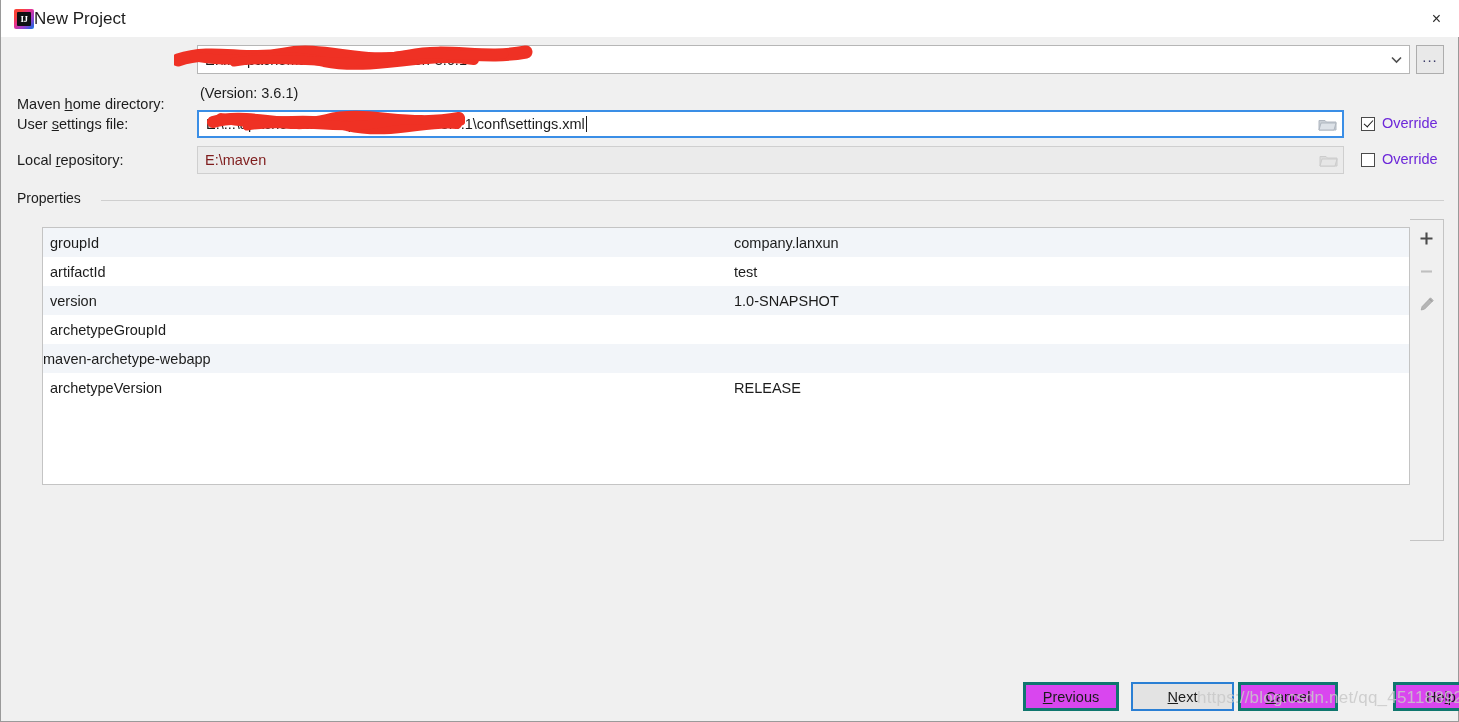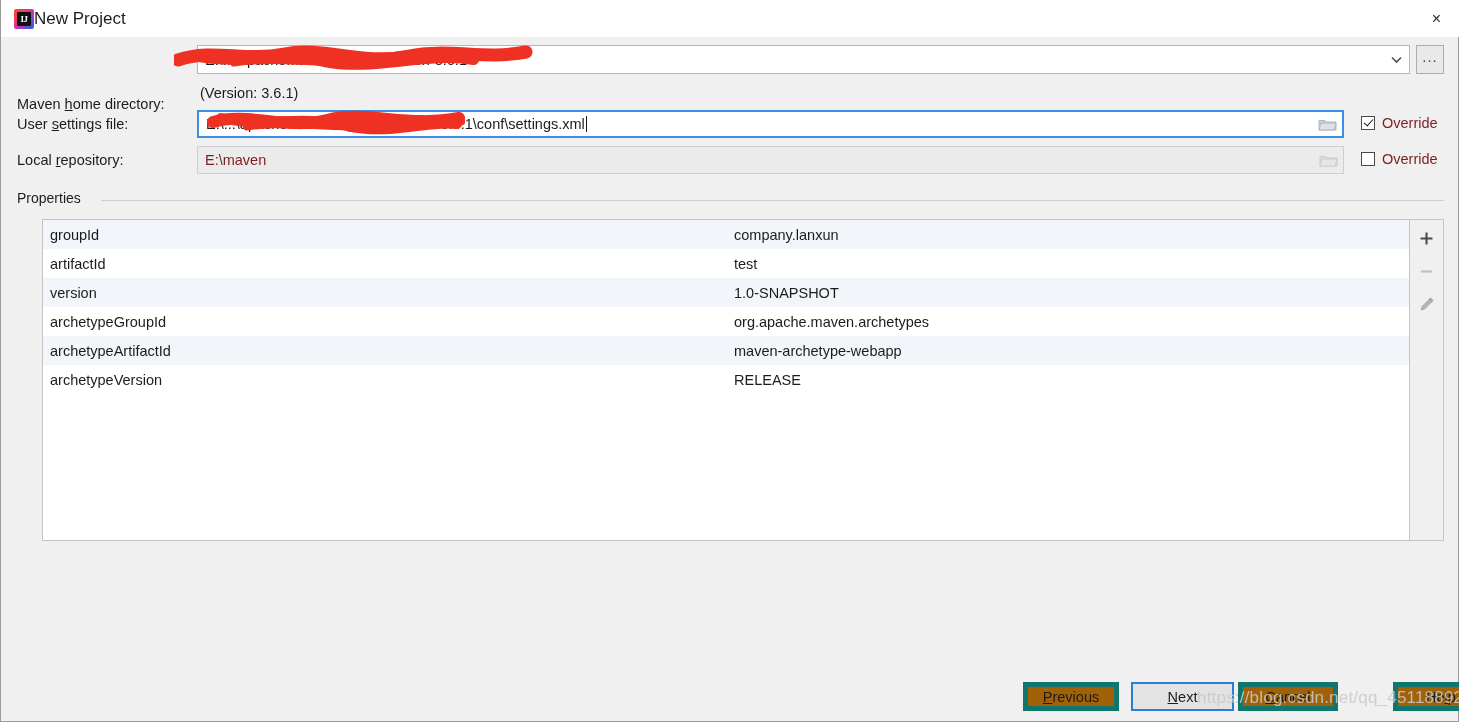--- a/index.html
+++ b/index.html
@@ -166,24 +166,24 @@
     display: flex;
     align-items: center;
     justify-content: center;
     flex: none;
   }
 
   
   .chk-wrap {
     position: absolute;
     display: flex;
-    align-items: center;
+    align-items: flex-end;
     gap: 7px;
     font-size: 14.5px;
-    color: #7f1d1d;
+    color: #6d28d9;
   }
   .chk-box {
     width: 14px; height: 14px;
     box-sizing: border-box;
     border: 1px solid #4a4a4a;
     background: #ffffff;
     position: relative;
     flex: none;
   }
   .chk-box.checked::after {
@@ -208,23 +208,23 @@
   }
   #props-line {
     position: absolute;
     left: 100px; top: 200px;
     width: 1343px;
     height: 1px;
     background: #cfcfcf;
   }
   #props-table-frame {
     position: absolute;
-    left: 41px; top: 219px;
+    left: 41px; top: 227px;
     width: 1368px;
-    height: 322px;
+    height: 258px;
     box-sizing: border-box;
     border: 1px solid #c4c4c4;
     background: #ffffff;
     overflow: hidden;
   }
   .prop-row {
     height: 29px;
     display: flex;
     align-items: center;
     font-size: 14.5px;
@@ -256,22 +256,22 @@
     display: flex;
     align-items: center;
     justify-content: center;
   }
 
   
   .dlg-btn {
     position: absolute;
     height: 29px;
     box-sizing: border-box;
-    background: #a16207;
-    border: 5px solid #0f766e;
+    background: #d946ef;
+    border: 3px solid #0f766e;
     display: flex;
     align-items: center;
     justify-content: center;
     font-size: 14.5px;
     color: #1c1c1c;
   }
   .dlg-btn.focused {
     border: 2px solid #2a7fd4;
     background: #e3e3e3;
   }
@@ -383,24 +383,22 @@
     <div class="prop-row even">
       <div class="prop-key">artifactId</div>
       <div class="prop-val">test</div>
     </div>
     <div class="prop-row odd">
       <div class="prop-key">version</div>
       <div class="prop-val">1.0-SNAPSHOT</div>
     </div>
     <div class="prop-row even">
       <div class="prop-key">archetypeGroupId</div>
-      <div class="prop-val">org.apache.maven.archetypes</div>
     </div>
     <div class="prop-row odd">
-      <div class="prop-key">archetypeArtifactId</div>
       <div class="prop-val">maven-archetype-webapp</div>
     </div>
     <div class="prop-row even">
       <div class="prop-key">archetypeVersion</div>
       <div class="prop-val">RELEASE</div>
     </div>
   </div>
 
   <div id="table-toolbar">
     <div class="tb-btn">

